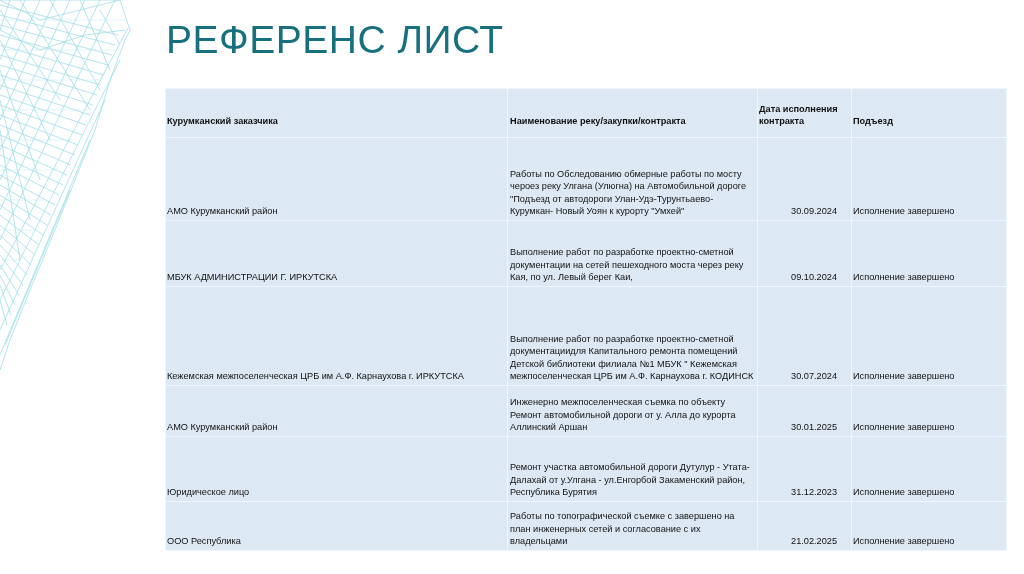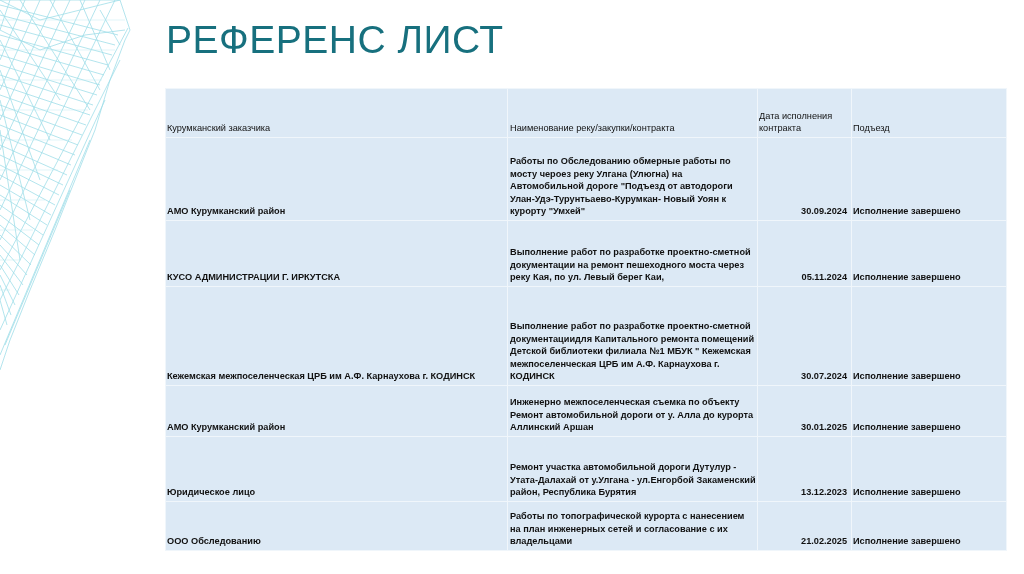--- a/index.html
+++ b/index.html
@@ -46,32 +46,32 @@
     font-size: 9.2px;
     color: #111111;
   }
   .ref-table td, .ref-table th {
     background: #dce9f5;
     border: 1px solid #f0f6fb;
     vertical-align: bottom;
     padding: 0 1px 2px 1px;
     line-height: 12.6px;
     text-align: left;
-    font-weight: bold;
+    font-weight: normal;
     overflow: hidden;
   }
   .ref-table th {
-    font-weight: normal;
-    padding-bottom: 2px;
+    font-weight: bold;
+    padding-bottom: 9px;
   }
   .col-customer { width: 342px; }
   .col-lot { width: 250px; }
   .col-date { width: 94px; }
   .col-status { width: 155px; }
-  .ref-table td.date-cell { text-align: right; padding-right: 4px; }
+  .ref-table td.date-cell { text-align: right; padding-right: 14px; }
   .ref-table td.status-cell { padding-left: 1px; }
   .lot-cell { padding-left: 2px !important; }
 </style>
 </head>
 <body>
 
 <div class="slide">
 
   <svg class="decor" viewBox="0 0 170 574" xmlns="http://www.w3.org/2000/svg">
     <g stroke="#8fd8e4" stroke-width="0.8" fill="none" opacity="0.85">
@@ -114,45 +114,45 @@
       </tr>
     </thead>
     <tbody>
       <tr style="height:83px">
         <td>АМО Курумканский район</td>
         <td class="lot-cell">Работы по Обследованию обмерные работы по мосту чероез реку Улгана (Улюгна) на Автомобильной дороге  "Подъезд от автодороги Улан-Удэ-Турунтьаево-Курумкан- Новый Уоян к курорту "Умхей"</td>
         <td class="date-cell">30.09.2024</td>
         <td class="status-cell">Исполнение завершено</td>
       </tr>
       <tr style="height:66px">
-        <td>КУСО АДМИНИСТРАЦИИ Г. ИРКУТСКА</td>
-        <td class="lot-cell">Выполнение работ по разработке проектно-сметной документации на ремонт пешеходного моста через реку Кая, по ул. Левый берег Каи,</td>
-        <td class="date-cell">05.11.2024</td>
+        <td>МБУК АДМИНИСТРАЦИИ Г. ИРКУТСКА</td>
+        <td class="lot-cell">Выполнение работ по разработке проектно-сметной документации на сетей пешеходного моста через реку Кая, по ул. Левый берег Каи,</td>
+        <td class="date-cell">09.10.2024</td>
         <td class="status-cell">Исполнение завершено</td>
       </tr>
       <tr style="height:99px">
-        <td> Кежемская межпоселенческая ЦРБ им А.Ф. Карнаухова г. КОДИНСК</td>
+        <td> Кежемская межпоселенческая ЦРБ им А.Ф. Карнаухова г. ИРКУТСКА</td>
         <td class="lot-cell">Выполнение работ по разработке проектно-сметной документациидля Капитального ремонта помещений Детской библиотеки филиала №1 МБУК " Кежемская межпоселенческая ЦРБ им А.Ф. Карнаухова г. КОДИНСК</td>
         <td class="date-cell">30.07.2024</td>
         <td class="status-cell">Исполнение завершено</td>
       </tr>
       <tr style="height:51px">
         <td>АМО Курумканский район</td>
         <td class="lot-cell">Инженерно межпоселенческая съемка по объекту Ремонт автомобильной дороги от у. Алла до курорта Аллинский Аршан</td>
         <td class="date-cell">30.01.2025</td>
         <td class="status-cell">Исполнение завершено</td>
       </tr>
       <tr style="height:65px">
         <td>Юридическое лицо</td>
         <td class="lot-cell">Ремонт участка автомобильной дороги Дутулур - Утата-Далахай от у.Улгана - ул.Енгорбой Закаменский район, Республика Бурятия</td>
-        <td class="date-cell">13.12.2023</td>
+        <td class="date-cell">31.12.2023</td>
         <td class="status-cell">Исполнение завершено</td>
       </tr>
       <tr style="height:49px">
-        <td>ООО Обследованию</td>
-        <td class="lot-cell">Работы по топографической курорта с нанесением на план инженерных сетей и согласование с их владельцами</td>
+        <td>ООО Республика</td>
+        <td class="lot-cell">Работы по топографической съемке с завершено на план инженерных сетей и согласование с их владельцами</td>
         <td class="date-cell">21.02.2025</td>
         <td class="status-cell">Исполнение завершено</td>
       </tr>
     </tbody>
   </table>
 
 </div>
 
 </body></html>

